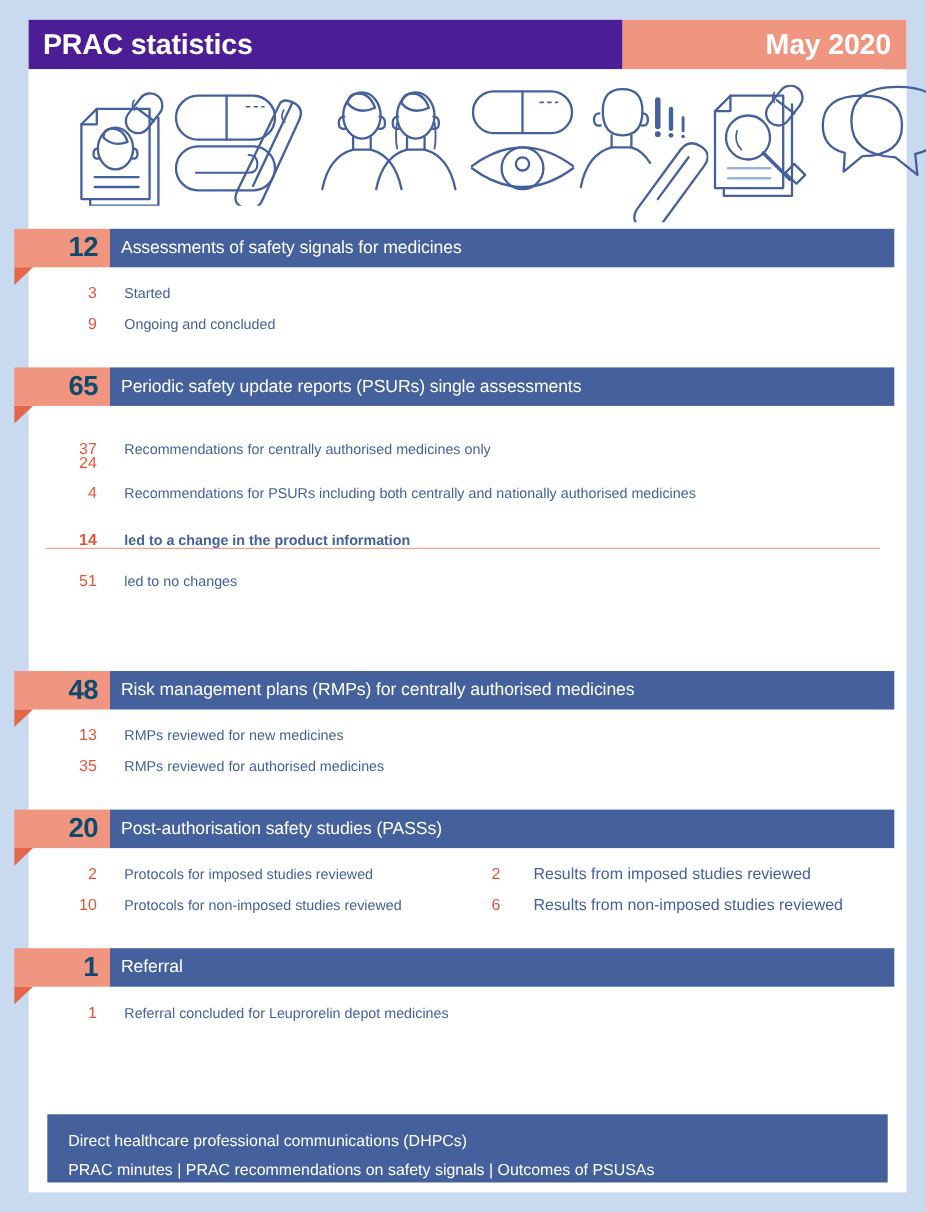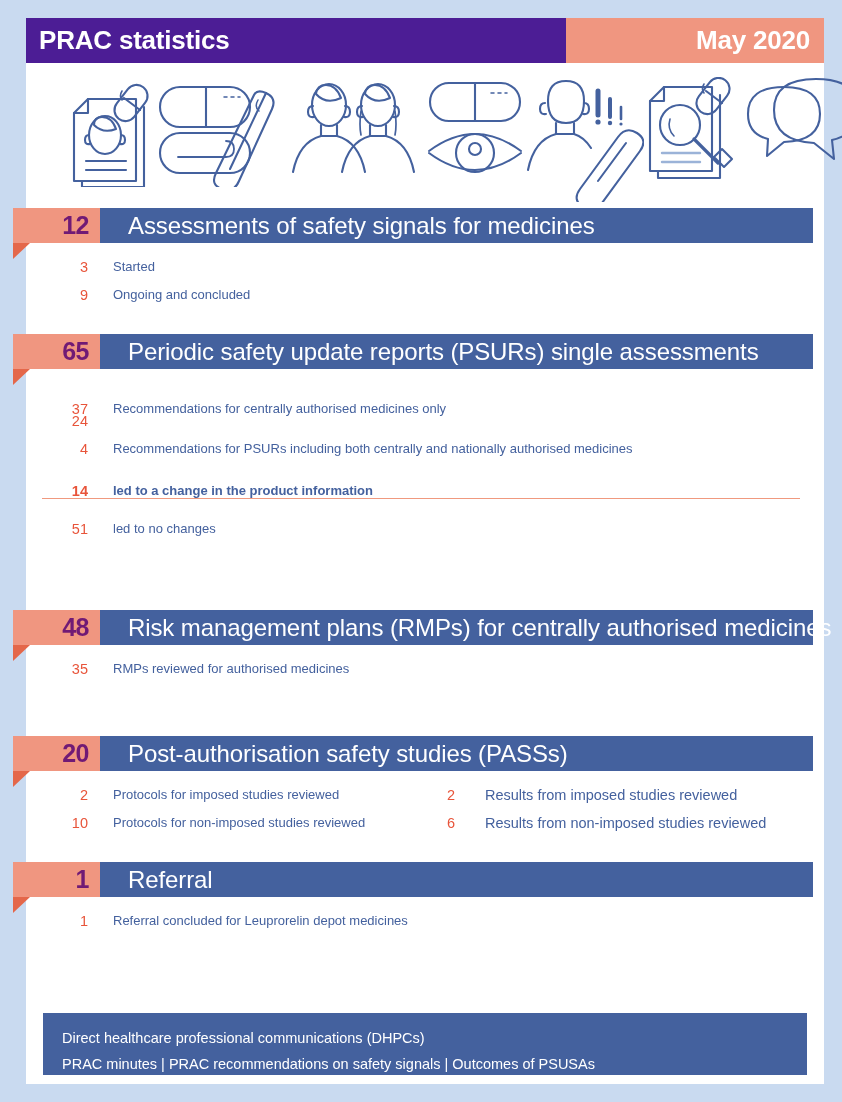--- a/index.html
+++ b/index.html
@@ -57,35 +57,35 @@
 
   
   .section{position:absolute;left:0;width:842px;}
   .badge{
     position:absolute;left:13px;top:0;width:87px;height:35px;
     background:#f09680;
     display:flex;align-items:center;justify-content:flex-end;
     box-sizing:border-box;padding-right:11px;
   }
   .badge span{
-    color:#701a75;font-size:25px;font-weight:bold;line-height:1;
+    color:#0c4a6e;font-size:25px;font-weight:bold;line-height:1;
     letter-spacing:-0.5px;
   }
   .badge-fold{
     position:absolute;left:13px;top:35px;width:0;height:0;
     border-left:17px solid #e4674a;
     border-bottom:16px solid transparent;
   }
   .bar{
     position:absolute;left:100px;top:0;width:713px;height:35px;
     background:#44619e;
     display:flex;align-items:center;
   }
   .bar span{
-    color:#ffffff;font-size:24px;padding-left:28px;
+    color:#ffffff;font-size:16px;padding-left:10px;
     letter-spacing:-0.1px;white-space:nowrap;
   }
 
   .rows{position:absolute;left:0;top:35px;width:842px;}
   .row{position:relative;height:28px;}
   .num{
     position:absolute;left:0;width:88px;text-align:right;
     color:#e8543a;font-size:14.5px;line-height:28px;
   }
   .lbl{
@@ -290,20 +290,24 @@
   <div class="section" style="top:610px;">
     <div class="badge">
       <span>48</span>
     </div>
     <div class="badge-fold"></div>
     <div class="bar">
       <span>Risk management plans (RMPs) for centrally authorised medicines</span>
     </div>
     <div class="rows">
       <div class="row" style="top:10px;">
+        <div class="num">13</div>
+        <div class="lbl">RMPs reviewed for new medicines</div>
+      </div>
+      <div class="row" style="top:10px;">
         <div class="num">35</div>
         <div class="lbl">RMPs reviewed for authorised medicines</div>
       </div>
     </div>
   </div>
 
   <div class="section" style="top:736px;">
     <div class="badge">
       <span>20</span>
     </div>

